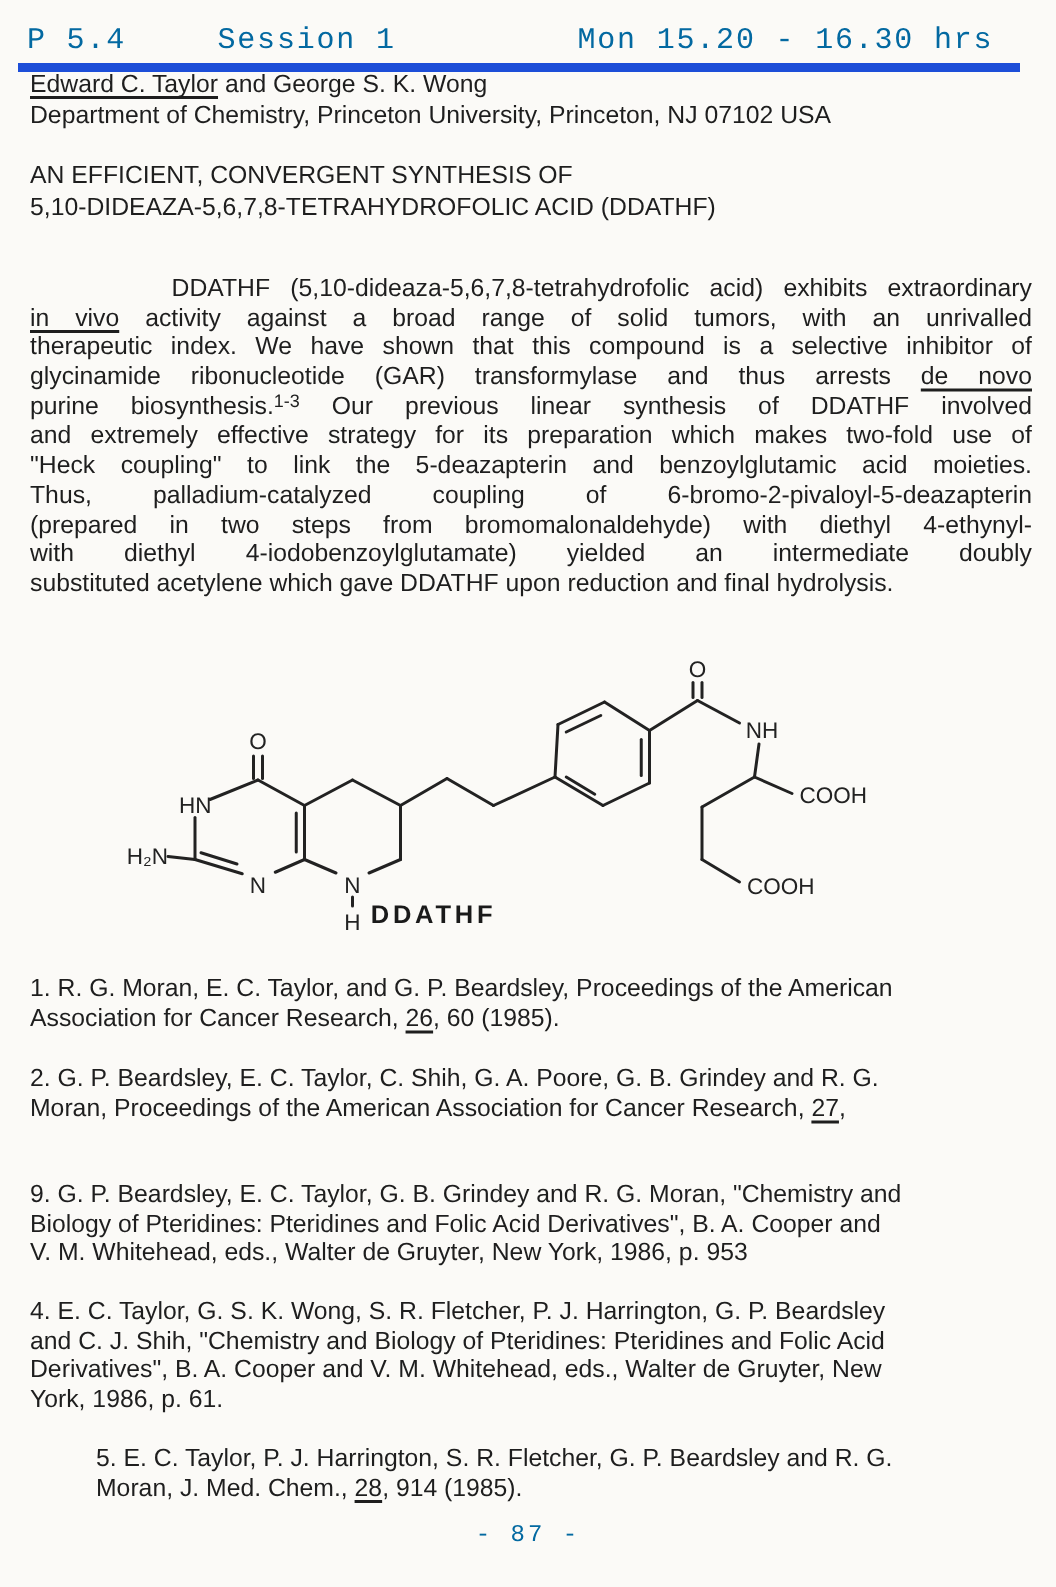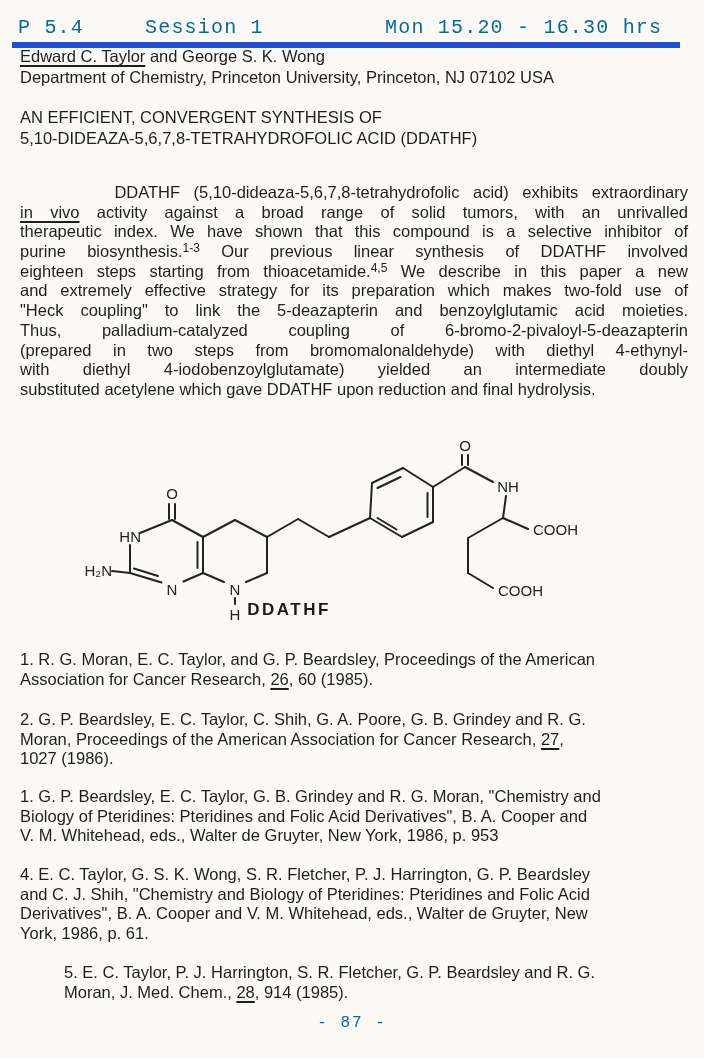--- a/index.html
+++ b/index.html
@@ -72,22 +72,22 @@
 
   <div class="title txt">
     <div>AN EFFICIENT, CONVERGENT SYNTHESIS OF</div>
     <div>5,10-DIDEAZA-5,6,7,8-TETRAHYDROFOLIC ACID (DDATHF)</div>
   </div>
 
   <div class="abstract">
       <div class="abs-line"><span>&nbsp;&nbsp;&nbsp;&nbsp;&nbsp;&nbsp;&nbsp;DDATHF (5,10-dideaza-5,6,7,8-tetrahydrofolic acid) exhibits extraordinary</span></div>
       <div class="abs-line"><span class="u">in vivo</span><span> activity against a broad range of solid tumors, with an unrivalled</span></div>
       <div class="abs-line"><span>therapeutic index.  We have shown that this compound is a selective inhibitor of</span></div>
+      <div class="abs-line"><span>glycinamide ribonucleotide (GAR) transformylase and thus arrests </span><span class="u">de novo</span></div>
       <div class="abs-line"><span>purine biosynthesis.</span><span class="sup">1-3</span><span>  Our previous linear synthesis of DDATHF involved</span></div>
-      <div class="abs-line"><span>eighteen steps starting from thioacetamide.</span><span class="sup">4,5</span><span> We describe in this paper a new</span></div>
       <div class="abs-line"><span>and extremely effective strategy for its preparation which makes two-fold use of</span></div>
       <div class="abs-line"><span>"Heck coupling" to link the 5-deazapterin and benzoylglutamic acid moieties.</span></div>
       <div class="abs-line"><span>Thus, palladium-catalyzed coupling of 6-bromo-2-pivaloyl-5-deazapterin</span></div>
       <div class="abs-line"><span>(prepared in two steps from bromomalonaldehyde) with diethyl 4-ethynyl-</span></div>
       <div class="abs-line"><span>with diethyl 4-iodobenzoylglutamate) yielded an intermediate doubly</span></div>
       <div class="abs-line"><span>substituted acetylene which gave DDATHF upon reduction and final hydrolysis.</span></div>
     </div>
 
   <div class="structure">
     <svg width="704" height="200" viewBox="0 0 704 200">
@@ -156,24 +156,23 @@
   </div>
 
   <div class="refs">
     <div class="ref ref1">
         <div class="ref-line"><span>1.  R. G. Moran, E. C. Taylor, and G. P. Beardsley, Proceedings of the American</span></div>
         <div class="ref-line"><span>Association for Cancer Research, </span><span class="u">26</span><span>, 60 (1985).</span></div>
       </div>
     <div class="ref ref2">
         <div class="ref-line"><span>2.  G. P. Beardsley, E. C. Taylor, C. Shih, G. A. Poore, G. B. Grindey and R. G.</span></div>
         <div class="ref-line"><span>Moran, Proceedings of the American Association for Cancer Research, </span><span class="u">27</span><span>,</span></div>
-        <div class="ref-line"><span>1027 (1986).</span></div>
       </div>
     <div class="ref ref3">
-        <div class="ref-line"><span>1.  G. P. Beardsley, E. C. Taylor, G. B. Grindey and R. G. Moran, "Chemistry and</span></div>
+        <div class="ref-line"><span>9.  G. P. Beardsley, E. C. Taylor, G. B. Grindey and R. G. Moran, "Chemistry and</span></div>
         <div class="ref-line"><span>Biology of Pteridines: Pteridines and Folic Acid Derivatives", B. A. Cooper and</span></div>
         <div class="ref-line"><span>V. M. Whitehead, eds., Walter de Gruyter, New York, 1986, p. 953</span></div>
       </div>
     <div class="ref ref4">
         <div class="ref-line"><span>4.  E. C. Taylor, G. S. K. Wong, S. R. Fletcher, P. J. Harrington, G. P. Beardsley</span></div>
         <div class="ref-line"><span>and C. J. Shih, "Chemistry and Biology of Pteridines: Pteridines and Folic Acid</span></div>
         <div class="ref-line"><span>Derivatives", B. A. Cooper and V. M. Whitehead, eds., Walter de Gruyter, New</span></div>
         <div class="ref-line"><span>York, 1986, p. 61.</span></div>
       </div>
     <div class="ref ref5">

